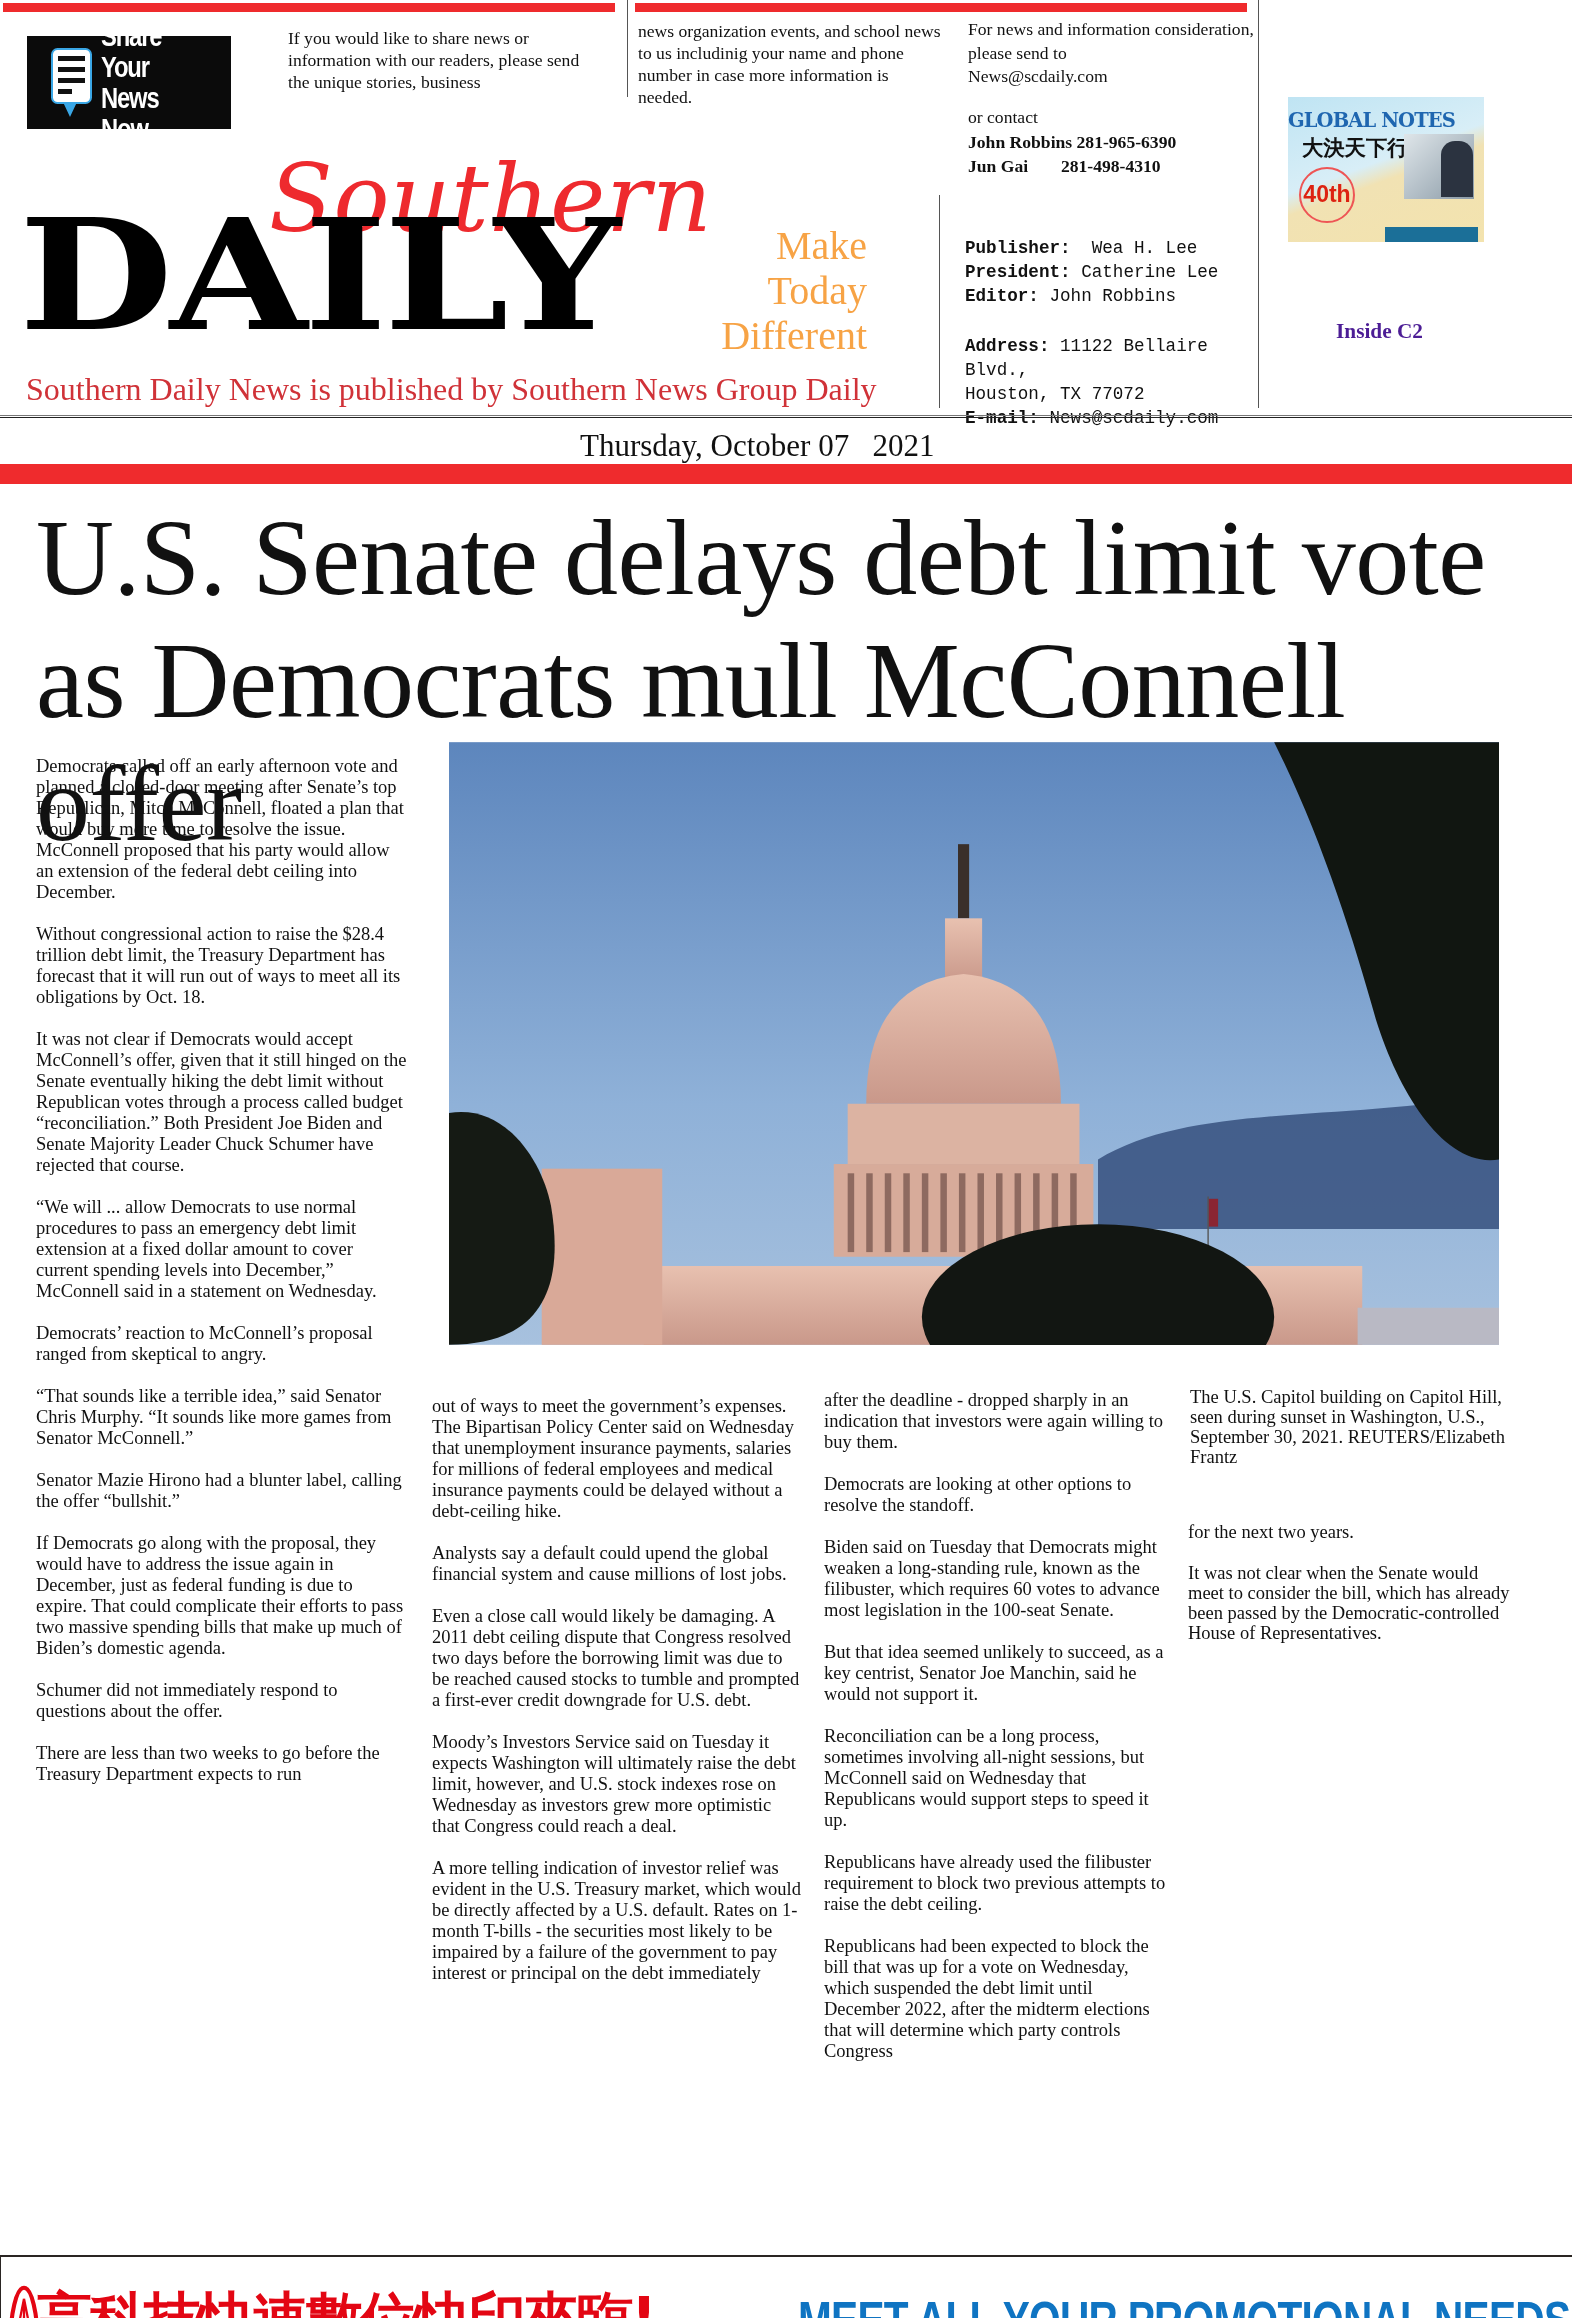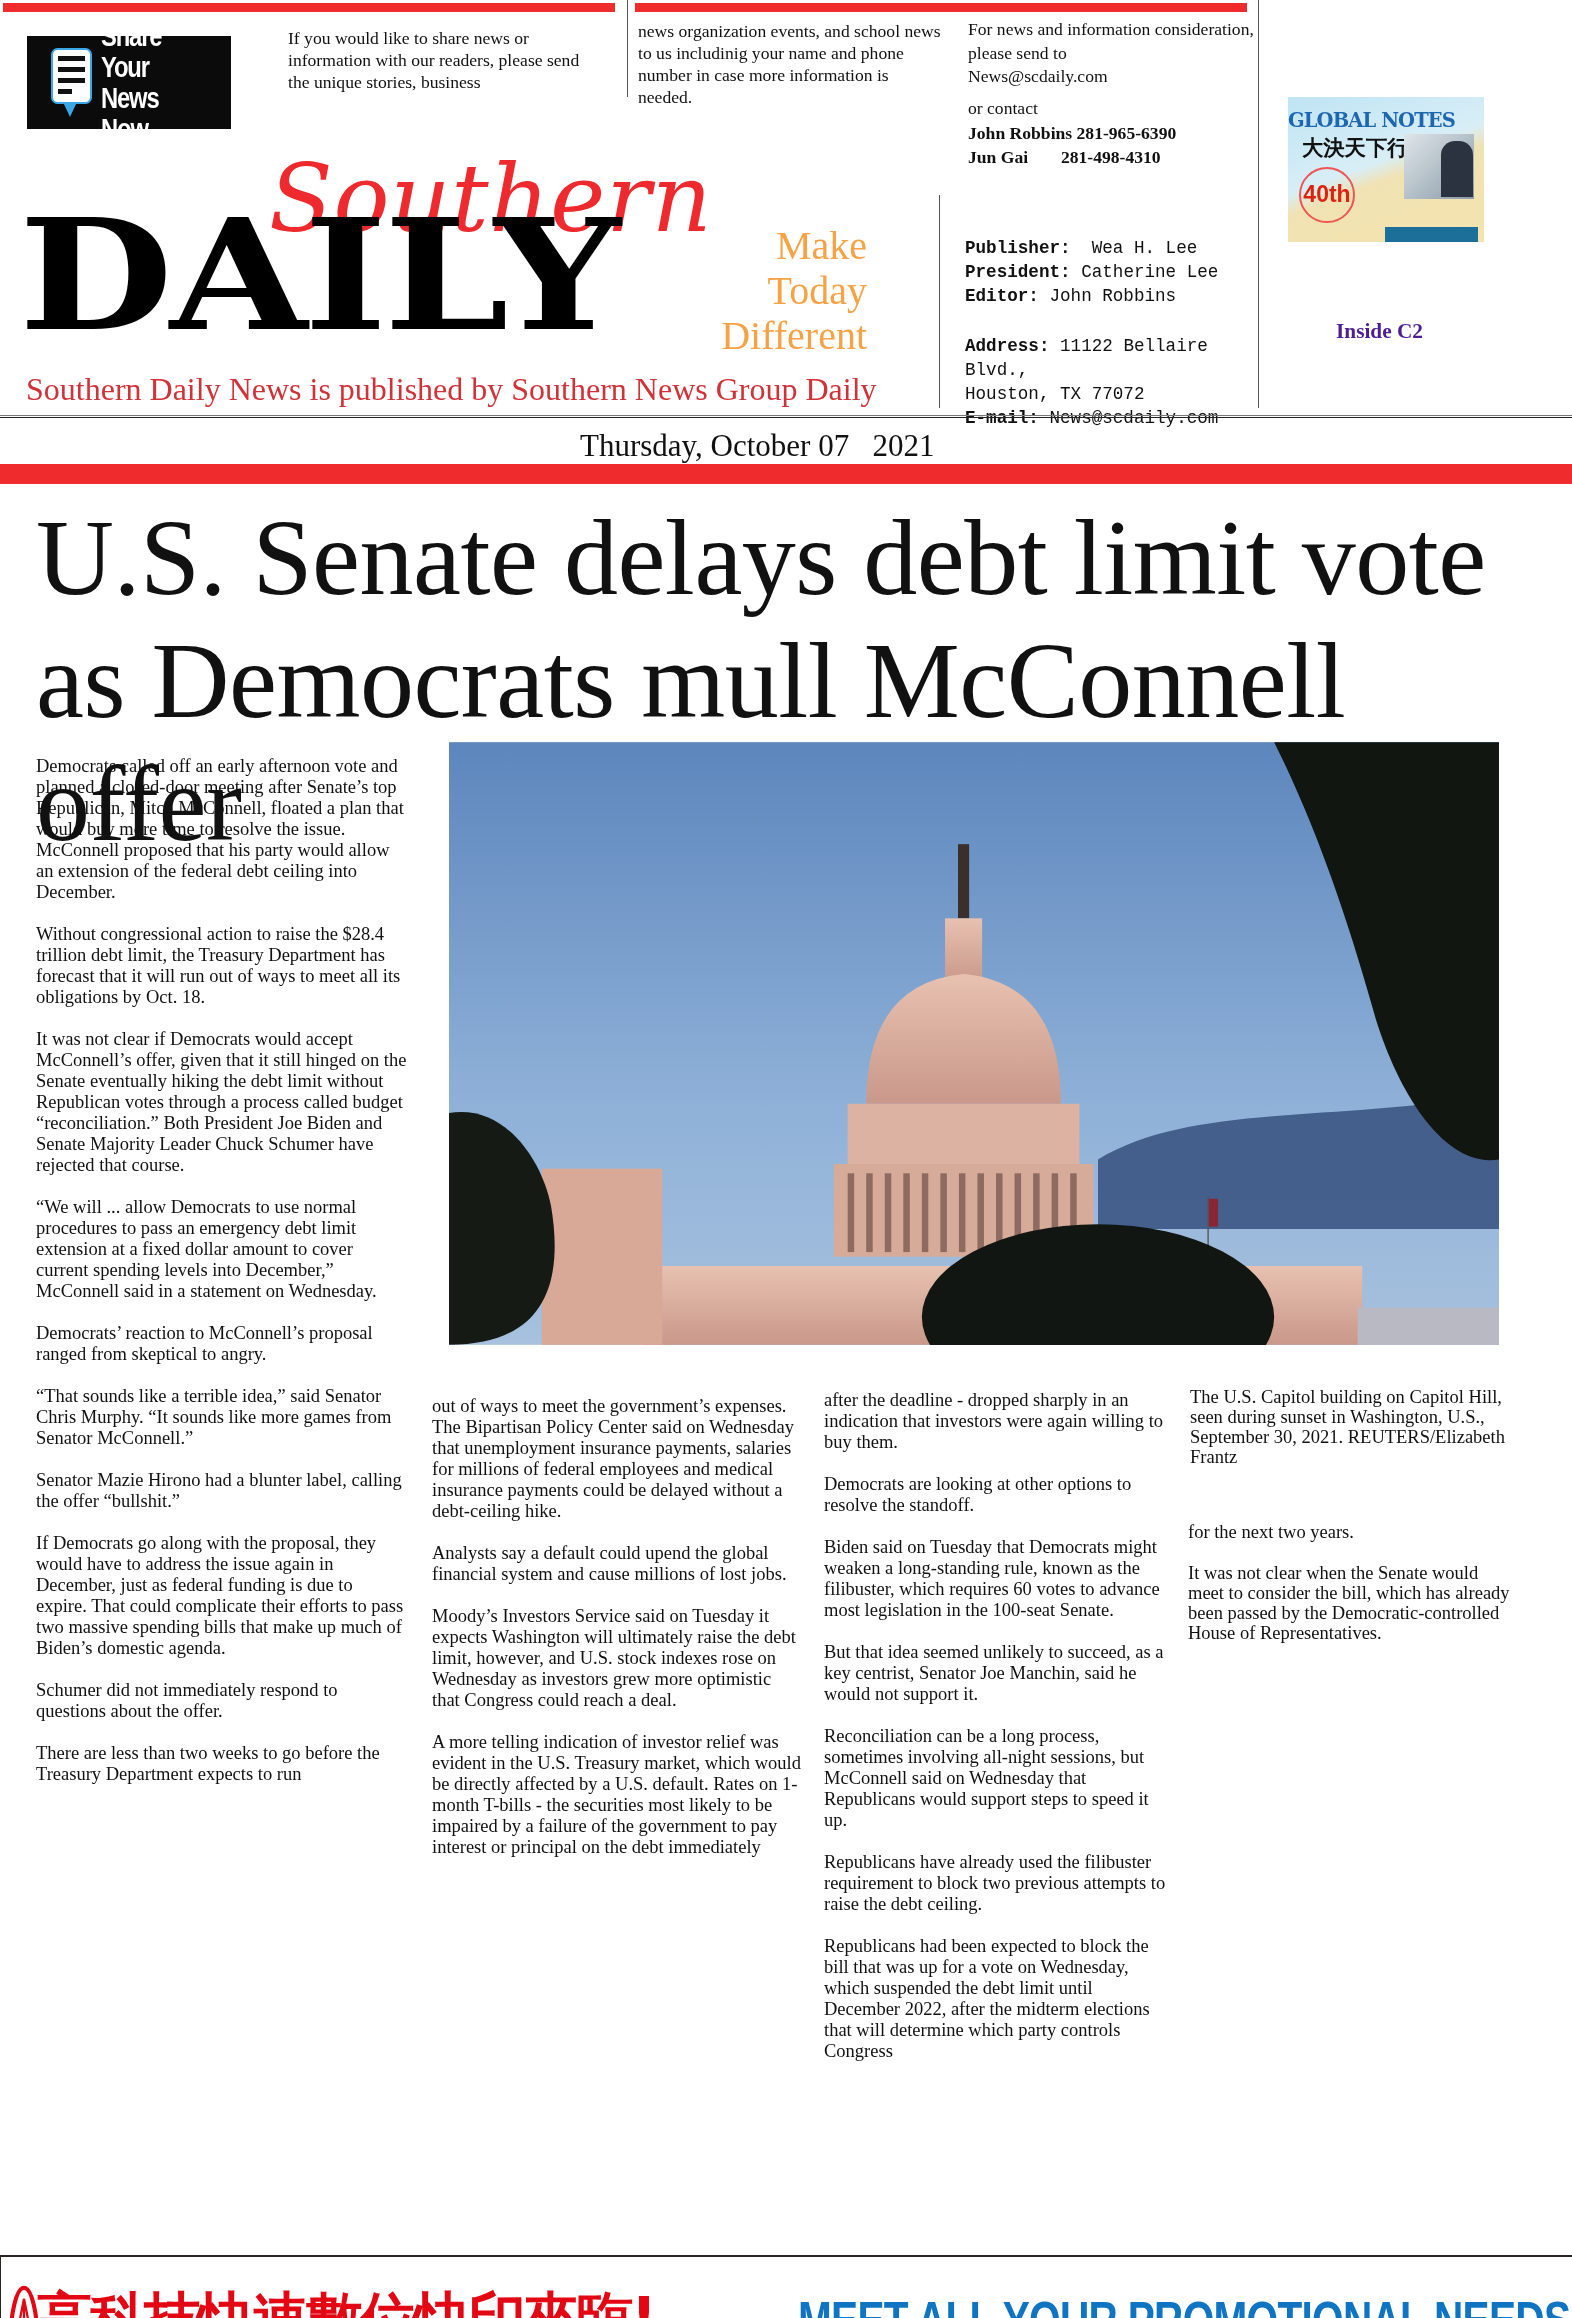--- a/index.html
+++ b/index.html
@@ -51,21 +51,21 @@
     <div>News Now</div>
   </div>
 </div>
 
 <div class="abs tiny" style="left:288px;top:27px;width:297px;line-height:22px;">If you would like to share news or information with our readers, please send the unique stories, business</div>
 <div class="abs tiny" style="left:638px;top:19.5px;width:306px;line-height:22px;">news organization events, and school news to us includinig your name and phone number in case more information is needed.</div>
 
 <div class="abs tiny" style="left:968px;top:16.7px;width:288px;">
   <div style="line-height:24px;">For news and information consideration, please send to</div>
   <div>News@scdaily.com</div>
-  <div style="margin-top:9px;">or contact</div>
+  <div style="margin-top:18px;">or contact</div>
   <div class="masthead-bold" style="margin-top:1.9px;">
     <span>John Robbins</span>
     <span>281-965-6390</span>
   </div>
   <div class="masthead-bold" style="margin-top:1.9px;">
     <span style="display:inline-block;width:70px;">Jun Gai</span>
     <span style="margin-left:18.5px;">281-498-4310</span>
   </div>
 </div>
 
@@ -165,20 +165,21 @@
   <p>“That sounds like a terrible idea,” said Senator Chris Murphy. “It sounds like more games from Senator McConnell.”</p>
   <p>Senator Mazie Hirono had a blunter label, calling the offer “bullshit.”</p>
   <p>If Democrats go along with the proposal, they would have to address the issue again in December, just as federal funding is due to expire. That could complicate their efforts to pass two massive spending bills that make up much of Biden’s domestic agenda.</p>
   <p>Schumer did not immediately respond to questions about the offer.</p>
   <p>There are less than two weeks to go before the Treasury Department expects to run</p>
 </div>
 
 <div class="abs col" style="left:432px;top:1396px;width:371px;">
   <p>out of ways to meet the government’s expenses. The Bipartisan Policy Center said on Wednesday that unemployment insurance payments, salaries for millions of federal employees and medical insurance payments could be delayed without a debt-ceiling hike.</p>
   <p>Analysts say a default could upend the global financial system and cause millions of lost jobs.</p>
+  <p>Even a close call would likely be damaging. A 2011 debt ceiling dispute that Congress resolved two days before the borrowing limit was due to be reached caused stocks to tumble and prompted a first-ever credit downgrade for U.S. debt.</p>
   <p>Moody’s Investors Service said on Tuesday it expects Washington will ultimately raise the debt limit, however, and U.S. stock indexes rose on Wednesday as investors grew more optimistic that Congress could reach a deal.</p>
   <p>A more telling indication of investor relief was evident in the U.S. Treasury market, which would be directly affected by a U.S. default. Rates on 1-month T-bills - the securities most likely to be impaired by a failure of the government to pay interest or principal on the debt immediately</p>
 </div>
 
 <div class="abs col" style="left:824px;top:1390px;width:343px;">
   <p>after the deadline - dropped sharply in an indication that investors were again willing to buy them.</p>
   <p>Democrats are looking at other options to resolve the standoff.</p>
   <p>Biden said on Tuesday that Democrats might weaken a long-standing rule, known as the filibuster, which requires 60 votes to advance most legislation in the 100-seat Senate.</p>
   <p>But that idea seemed unlikely to succeed, as a key centrist, Senator Joe Manchin, said he would not support it.</p>
   <p>Reconciliation can be a long process, sometimes involving all-night sessions, but McConnell said on Wednesday that Republicans would support steps to speed it up.</p>

